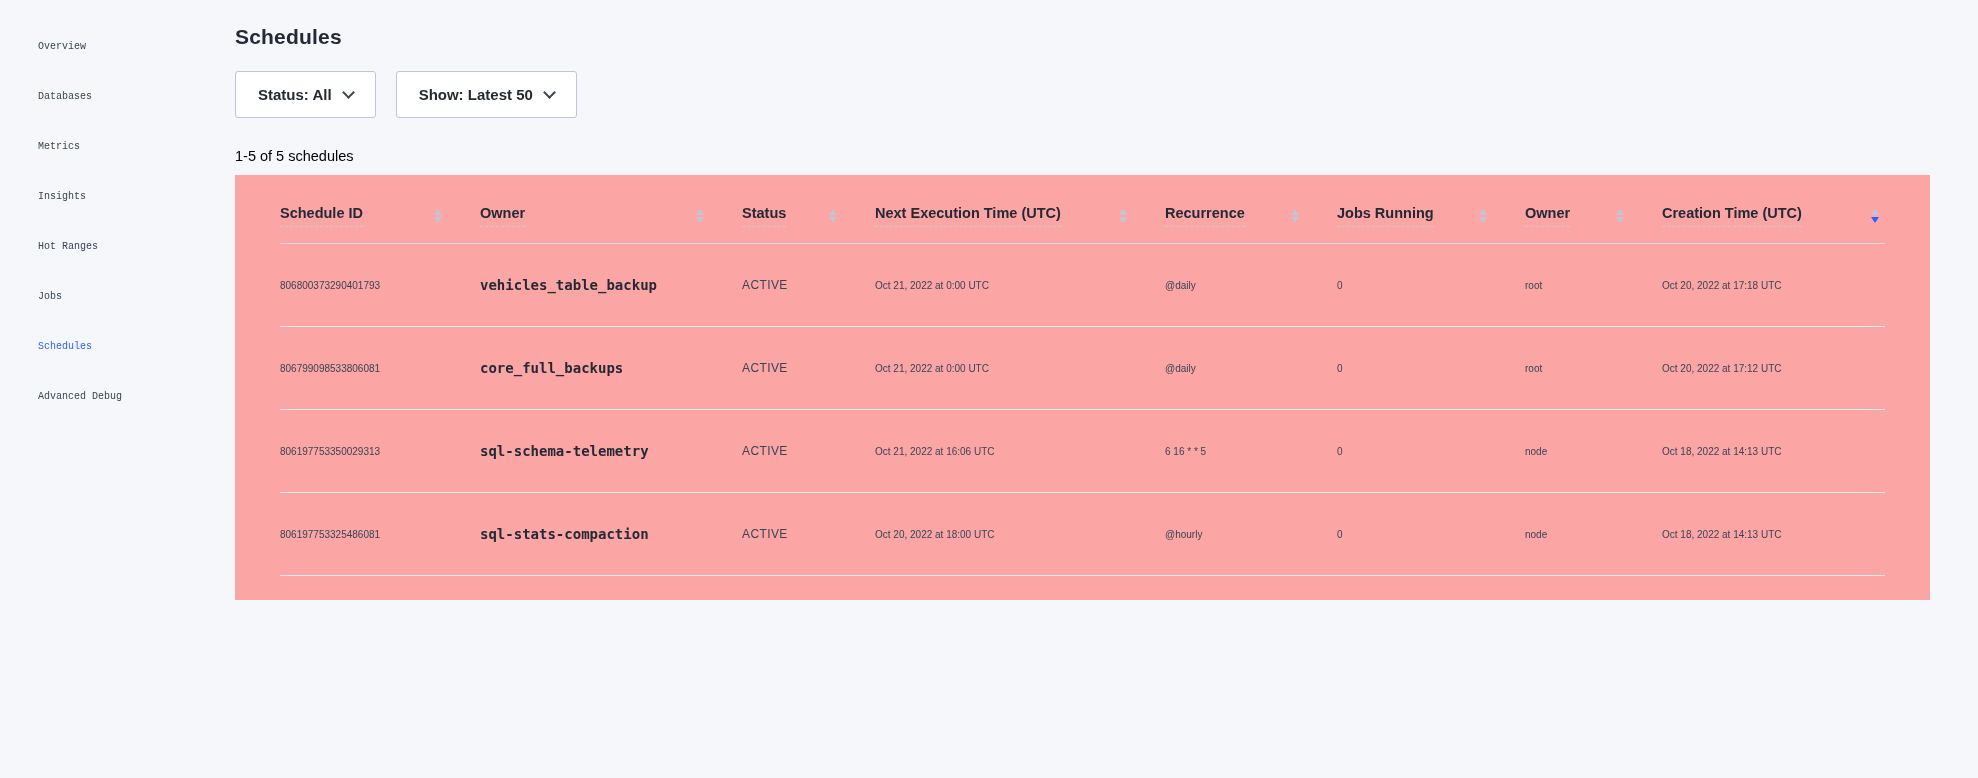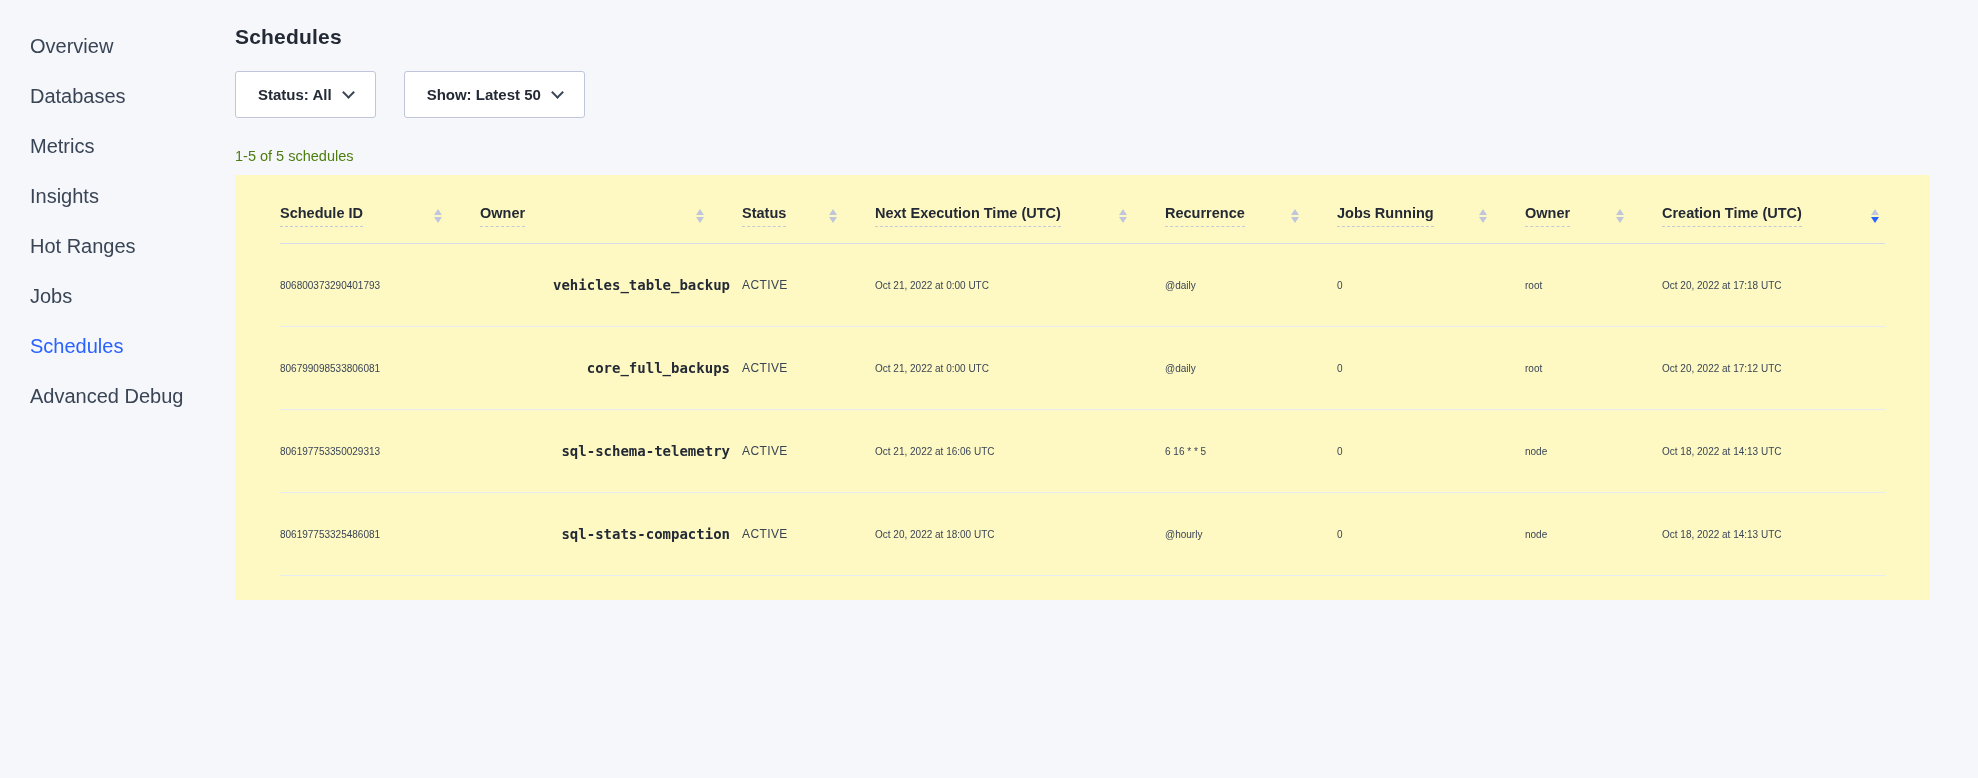--- a/index.html
+++ b/index.html
@@ -11,47 +11,47 @@
     color: #394455;
   }
 
   
   .sidebar {
     position: absolute; left: 0; top: 0; width: 235px; height: 778px;
     padding-top: 21px;
   }
   .nav-item {
     height: 50px; display: flex; align-items: center;
-    padding-left: 30px; font-size: 20px; color: #394455; cursor: pointer;
+    padding-left: 38px; font-size: 10px; color: #394455; cursor: pointer; font-family: Liberation Mono, monospace;
   }
   .nav-item.active { color: #2962ff; }
 
   
   .main { margin-left: 235px; padding-top: 25px; }
   .page-title {
     margin: 0; font-size: 21px; font-weight: bold; color: #242a35;
     letter-spacing: 0.2px;
   }
-  .filters { margin-top: 22px; display: flex; gap: 28px; }
+  .filters { margin-top: 22px; display: flex; gap: 20px; }
   .dropdown {
     height: 47px; display: inline-flex; align-items: center; gap: 12px;
     padding: 0 22px; background: #ffffff;
     border: 1px solid #c0c6d9; border-radius: 3px;
     font-size: 15px; font-weight: bold; color: #242a35; cursor: pointer;
   }
   .chev {
     width: 9px; height: 9px; margin-top: -4px;
     border-right: 2px solid #394455; border-bottom: 2px solid #394455;
     transform: rotate(45deg);
   }
-  .results-count { margin-top: 30px; font-size: 14.5px; color: #4d7c0f; }
+  .results-count { margin-top: 30px; font-size: 14.5px; color: #000000; }
 
   
   .card {
-    margin-top: 11px; width: 1695px; background: #fef9c3;
+    margin-top: 11px; width: 1695px; background: #fca5a5;
     padding: 0 45px 24px 45px;
   }
   table { width: 100%; border-collapse: collapse; table-layout: fixed; }
   th {
     text-align: left; vertical-align: bottom;
     padding: 30px 0 16px 0;
     border-bottom: 1px solid #d6dbe7;
   }
   .th-inner {
     display: flex; align-items: center; justify-content: space-between;
@@ -77,21 +77,21 @@
   .caret-down.active { border-top-color: #2962ff; }
 
   td {
     padding: 33px 12px 33px 0;
     border-bottom: 1px solid #e7ecf3;
     font-size: 10px; color: #394455; white-space: nowrap;
     overflow: hidden; text-overflow: ellipsis;
   }
   td.cell-label {
     font-family: "DejaVu Sans Mono", monospace;
-    font-weight: bold; font-size: 14px; color: #242a35; text-align: right;
+    font-weight: bold; font-size: 14px; color: #242a35;
   }
   td.cell-status { font-size: 12px; letter-spacing: 0.4px; }
 </style>
 </head>
 <body>
 
 <nav class="sidebar" id="sidebar">
   <div class="nav-item">
     <span class="nav-label">Overview</span>
   </div>

